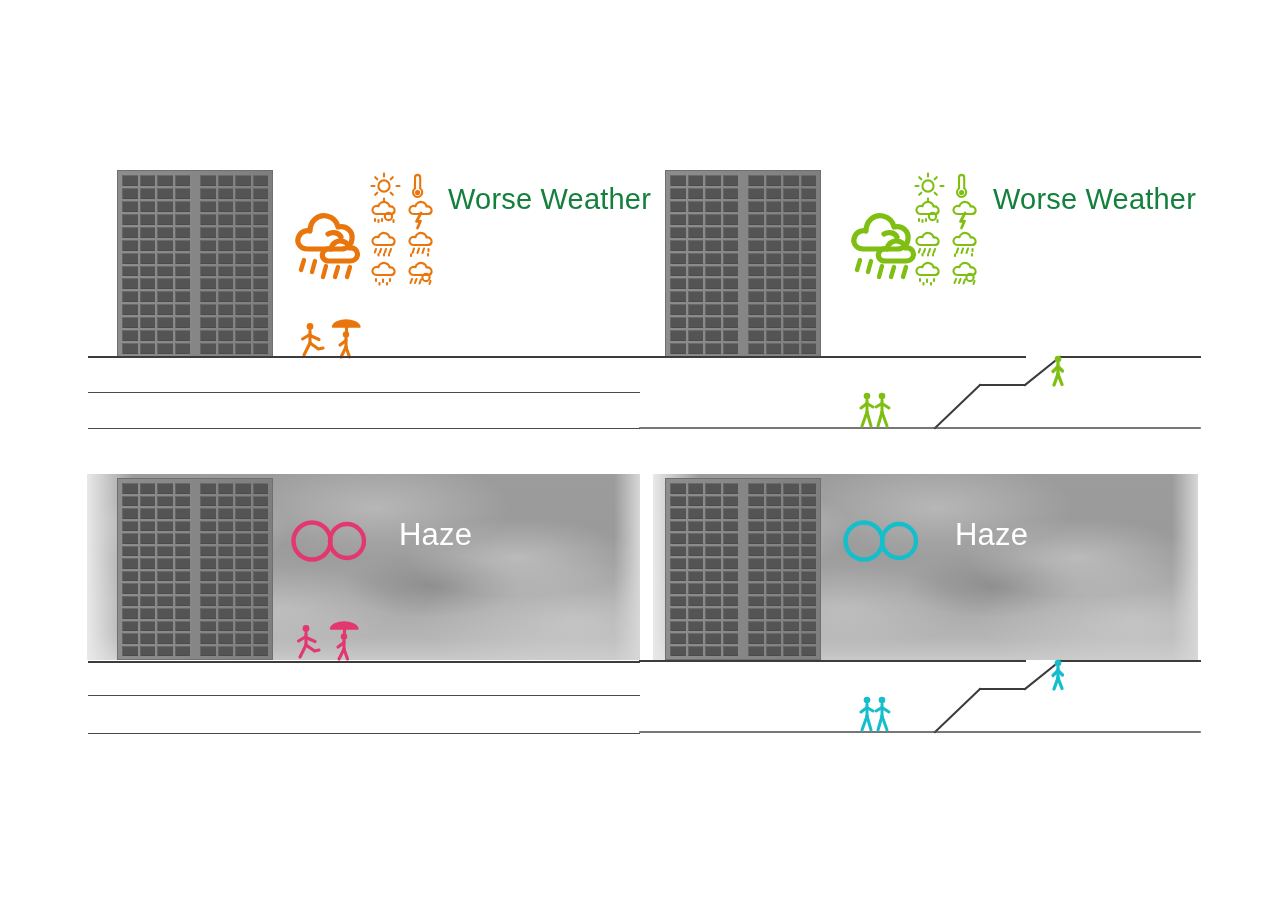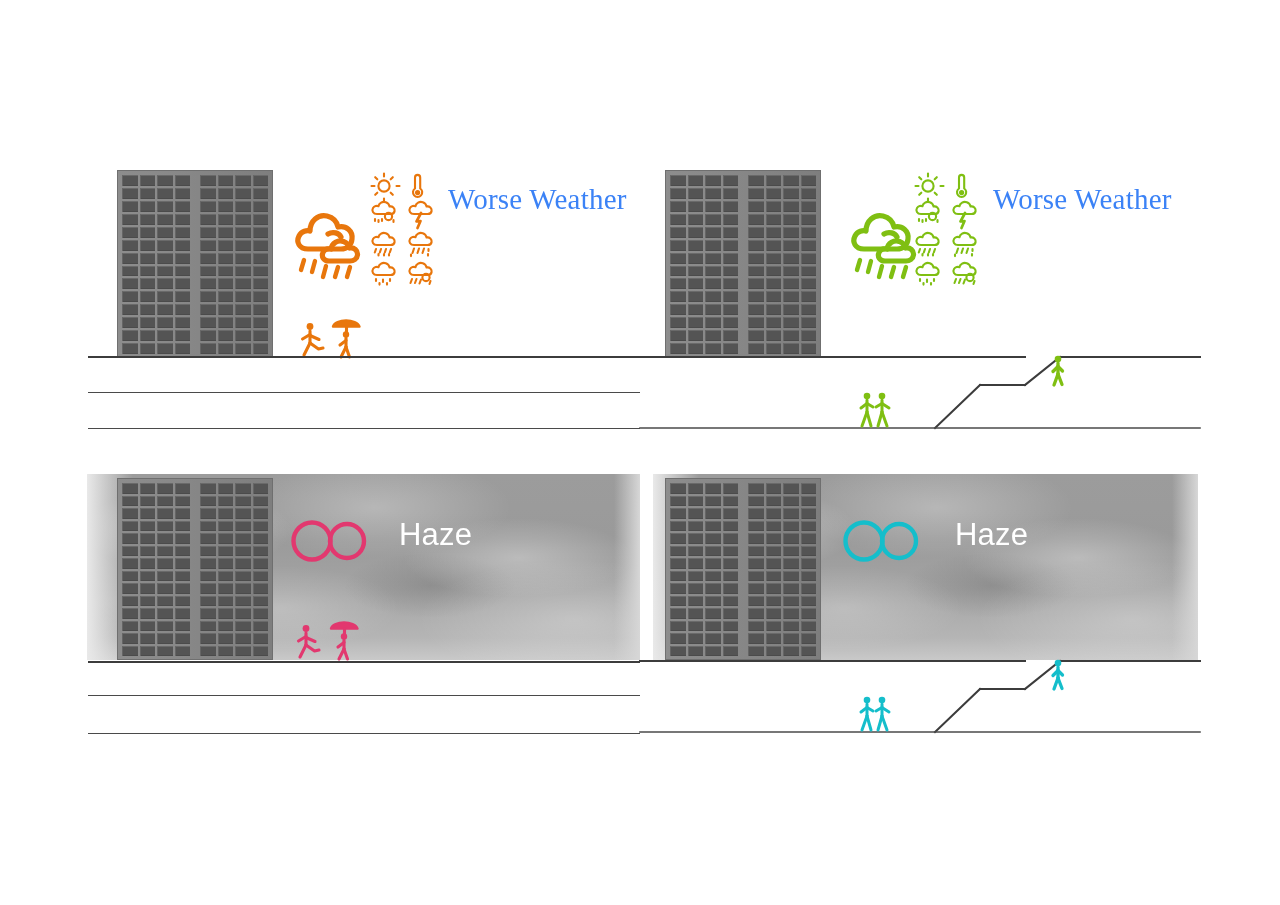--- a/index.html
+++ b/index.html
@@ -50,22 +50,22 @@
     position:absolute;left:0;top:0;bottom:0;width:46px;
     background:linear-gradient(90deg,#e9e9e9 0%,rgba(233,233,233,0) 100%);
   }
   .haze .fadeR{
     position:absolute;right:0;top:0;bottom:0;width:26px;
     background:linear-gradient(270deg,#d7d7d7 0%,rgba(215,215,215,0) 100%);
   }
 
   
   .label-worse{
-    position:absolute;color:#3b82f6;font-size:29px;font-weight:400;
-    letter-spacing:.2px;white-space:nowrap;font-family:Liberation Serif, serif;
+    position:absolute;color:#15803d;font-size:29px;font-weight:400;
+    letter-spacing:.2px;white-space:nowrap;
   }
   .label-haze{
     position:absolute;color:#ffffff;font-size:31px;font-weight:400;
     letter-spacing:.2px;white-space:nowrap;
   }
 
   svg{display:block;overflow:visible;}
   .abs{position:absolute;}
 </style>
 </head>

